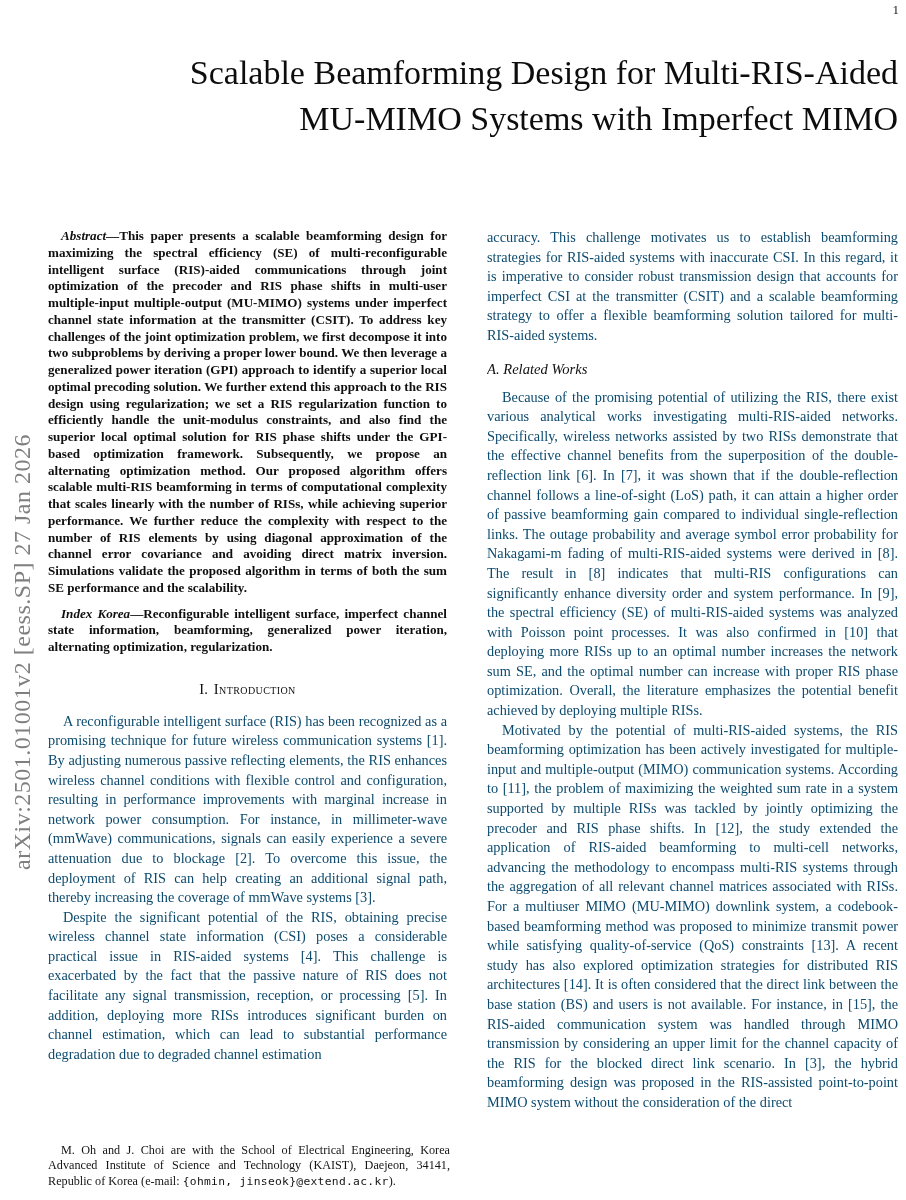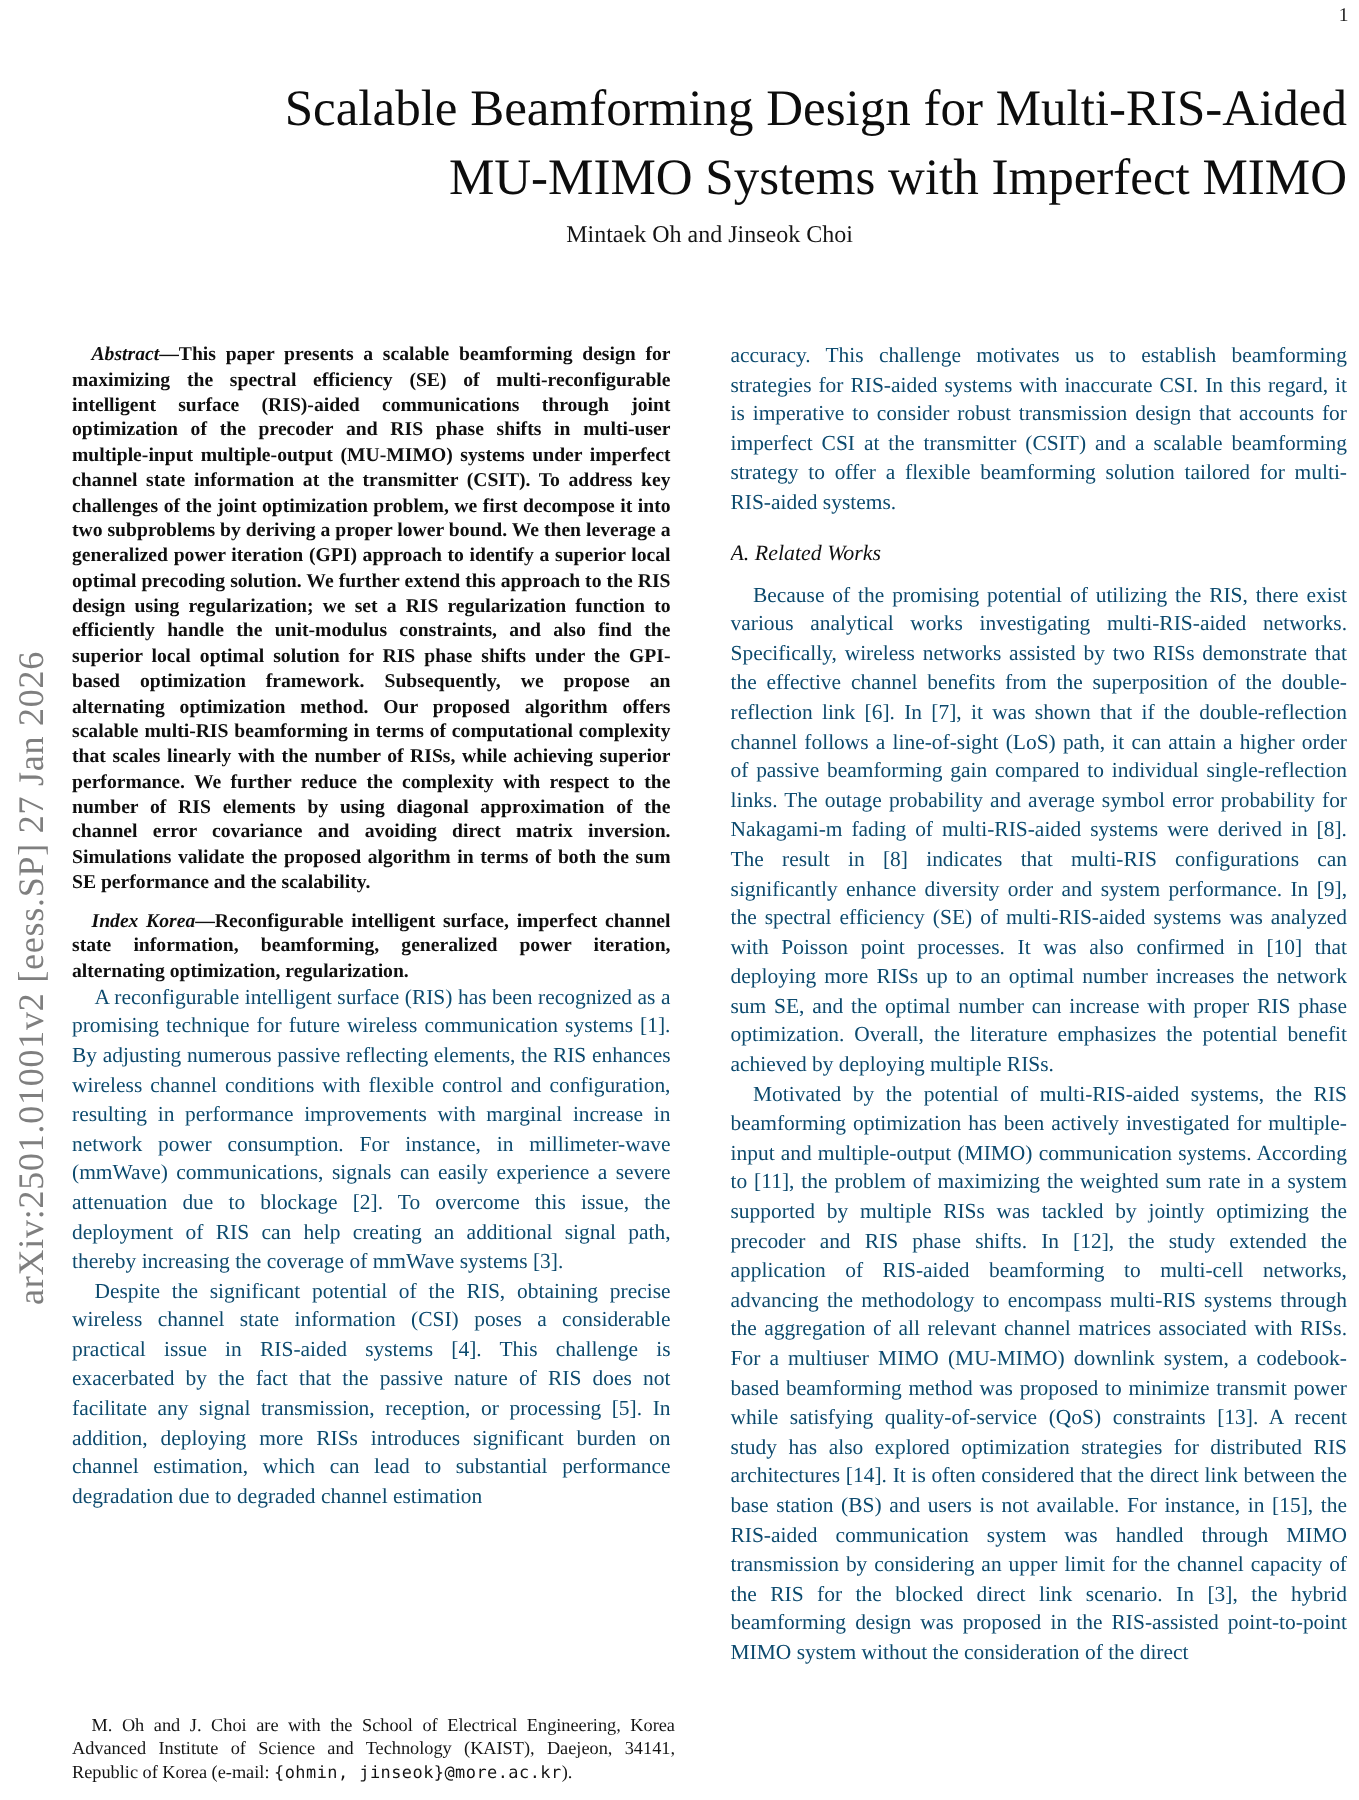--- a/index.html
+++ b/index.html
@@ -92,36 +92,36 @@
 
   <div class="arxiv-sidebar">arXiv:2501.01001v2  [eess.SP]  27 Jan 2026</div>
 
   <div class="title-block">
     <div class="paper-title">
       <div>Scalable Beamforming Design for Multi-RIS-Aided</div>
       <div>MU-MIMO Systems with Imperfect MIMO</div>
     </div>
   </div>
 
-  <div class="authors">Mintaek Oh and Jinseok Choi</div>
 
   <div class="col col-left">
     <p class="abstract-par"><span class="lead-italic">Abstract</span><span>—This paper presents a scalable beamforming design for maximizing the spectral efficiency (SE) of multi-reconfigurable intelligent surface (RIS)-aided communications through joint optimization of the precoder and RIS phase shifts in multi-user multiple-input multiple-output (MU-MIMO) systems under imperfect channel state information at the transmitter (CSIT). To address key challenges of the joint optimization problem, we first decompose it into two subproblems by deriving a proper lower bound. We then leverage a generalized power iteration (GPI) approach to identify a superior local optimal precoding solution. We further extend this approach to the RIS design using regularization; we set a RIS regularization function to efficiently handle the unit-modulus constraints, and also find the superior local optimal solution for RIS phase shifts under the GPI-based optimization framework. Subsequently, we propose an alternating optimization method. Our proposed algorithm offers scalable multi-RIS beamforming in terms of computational complexity that scales linearly with the number of RISs, while achieving superior performance. We further reduce the complexity with respect to the number of RIS elements by using diagonal approximation of the channel error covariance and avoiding direct matrix inversion. Simulations validate the proposed algorithm in terms of both the sum SE performance and the scalability.</span></p>
 
     <p class="index-par"><span class="lead-italic">Index Korea</span><span>—Reconfigurable intelligent surface, imperfect channel state information, beamforming, generalized power iteration, alternating optimization, regularization.</span></p>
 
+    <div class="section-heading"><span class="sec-num">I.</span><span class="smallcaps">Introduction</span></div>
 
     <p class="body-par">A reconfigurable intelligent surface (RIS) has been recognized as a promising technique for future wireless communication systems [1]. By adjusting numerous passive reflecting elements, the RIS enhances wireless channel conditions with flexible control and configuration, resulting in performance improvements with marginal increase in network power consumption. For instance, in millimeter-wave (mmWave) communications, signals can easily experience a severe attenuation due to blockage [2]. To overcome this issue, the deployment of RIS can help creating an additional signal path, thereby increasing the coverage of mmWave systems [3].</p>
     <p class="body-par">Despite the significant potential of the RIS, obtaining precise wireless channel state information (CSI) poses a considerable practical issue in RIS-aided systems [4]. This challenge is exacerbated by the fact that the passive nature of RIS does not facilitate any signal transmission, reception, or processing [5]. In addition, deploying more RISs introduces significant burden on channel estimation, which can lead to substantial performance degradation due to degraded channel estimation</p>
   </div>
 
   <div class="col col-right">
     <p class="body-par no-indent">accuracy. This challenge motivates us to establish beamforming strategies for RIS-aided systems with inaccurate CSI. In this regard, it is imperative to consider robust transmission design that accounts for imperfect CSI at the transmitter (CSIT) and a scalable beamforming strategy to offer a flexible beamforming solution tailored for multi-RIS-aided systems.</p>
 
     <div class="subsection-heading">A. Related Works</div>
 
     <p class="body-par">Because of the promising potential of utilizing the RIS, there exist various analytical works investigating multi-RIS-aided networks. Specifically, wireless networks assisted by two RISs demonstrate that the effective channel benefits from the superposition of the double-reflection link [6]. In [7], it was shown that if the double-reflection channel follows a line-of-sight (LoS) path, it can attain a higher order of passive beamforming gain compared to individual single-reflection links. The outage probability and average symbol error probability for Nakagami-m fading of multi-RIS-aided systems were derived in [8]. The result in [8] indicates that multi-RIS configurations can significantly enhance diversity order and system performance. In [9], the spectral efficiency (SE) of multi-RIS-aided systems was analyzed with Poisson point processes. It was also confirmed in [10] that deploying more RISs up to an optimal number increases the network sum SE, and the optimal number can increase with proper RIS phase optimization. Overall, the literature emphasizes the potential benefit achieved by deploying multiple RISs.</p>
     <p class="body-par">Motivated by the potential of multi-RIS-aided systems, the RIS beamforming optimization has been actively investigated for multiple-input and multiple-output (MIMO) communication systems. According to [11], the problem of maximizing the weighted sum rate in a system supported by multiple RISs was tackled by jointly optimizing the precoder and RIS phase shifts. In [12], the study extended the application of RIS-aided beamforming to multi-cell networks, advancing the methodology to encompass multi-RIS systems through the aggregation of all relevant channel matrices associated with RISs. For a multiuser MIMO (MU-MIMO) downlink system, a codebook-based beamforming method was proposed to minimize transmit power while satisfying quality-of-service (QoS) constraints [13]. A recent study has also explored optimization strategies for distributed RIS architectures [14]. It is often considered that the direct link between the base station (BS) and users is not available. For instance, in [15], the RIS-aided communication system was handled through MIMO transmission by considering an upper limit for the channel capacity of the RIS for the blocked direct link scenario. In [3], the hybrid beamforming design was proposed in the RIS-assisted point-to-point MIMO system without the consideration of the direct</p>
   </div>
 
-  <div class="footnote"><span>M. Oh and J. Choi are with the School of Electrical Engineering, Korea Advanced Institute of Science and Technology (KAIST), Daejeon, 34141, Republic of Korea (e-mail: </span><span class="mono-email">{ohmin, jinseok}@more.ac.kr</span><span>).</span></div>
+  <div class="footnote"><span>M. Oh and J. Choi are with the School of Electrical Engineering, Korea Advanced Institute of Science and Technology (KAIST), Daejeon, 34141, Republic of Korea (e-mail: </span><span class="mono-email">{ohmin, jinseok}@extend.ac.kr</span><span>).</span></div>
 
 </div>
 
 </body></html>

